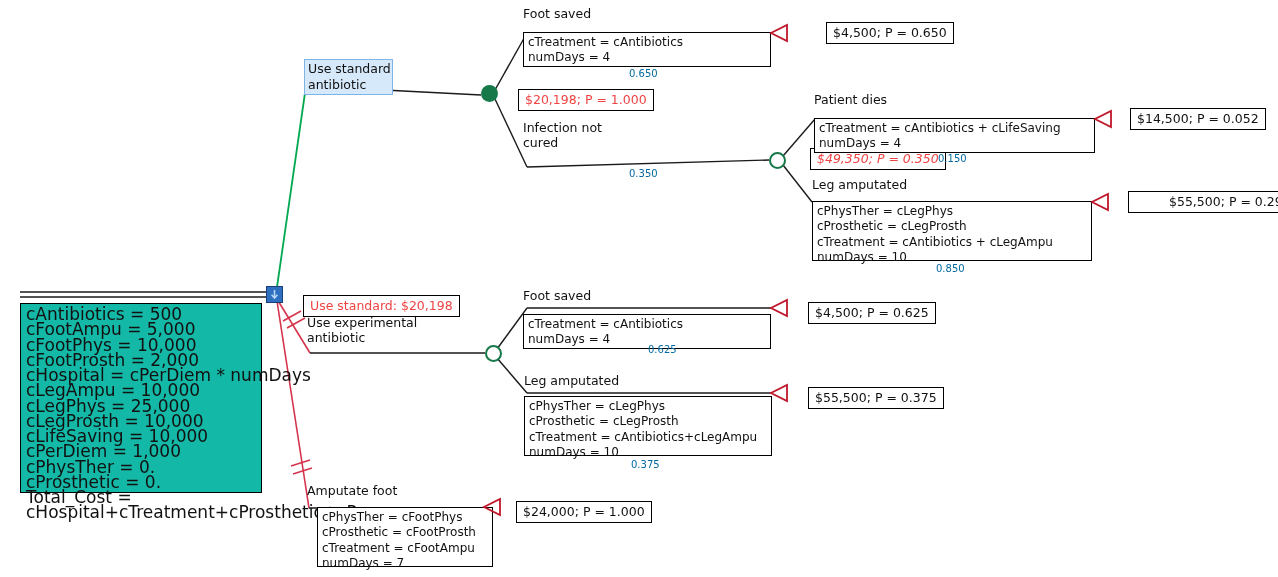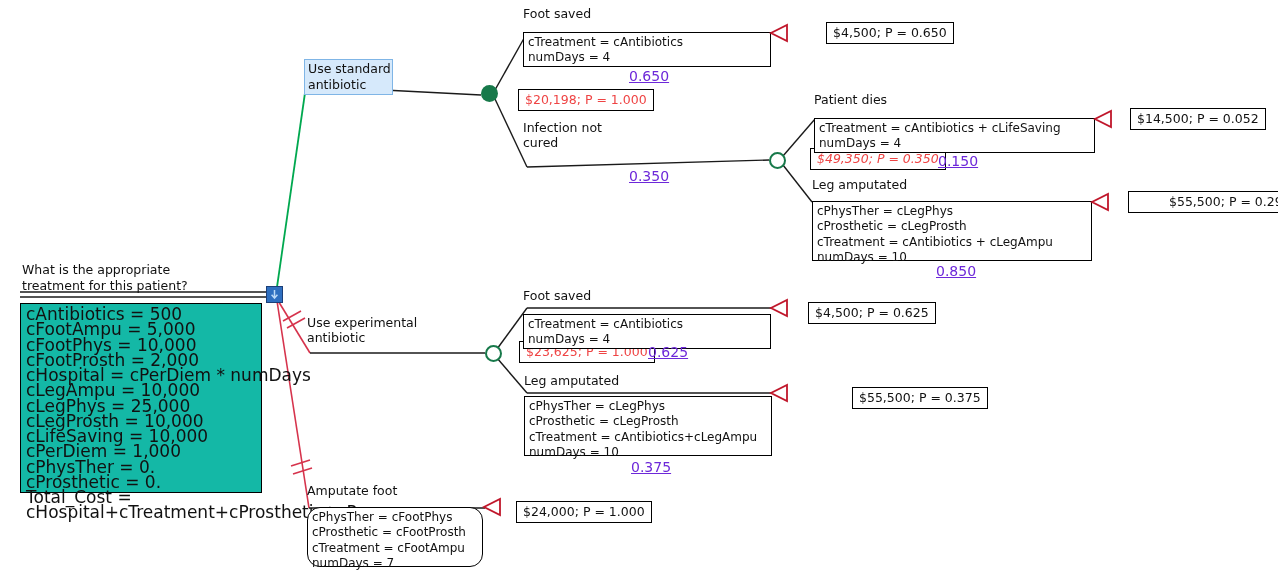--- a/index.html
+++ b/index.html
@@ -5,21 +5,21 @@
   html,body{margin:0;padding:0;background:#ffffff;}
   body{
     width:1278px;height:577px;position:relative;overflow:hidden;
     font-family:"DejaVu Sans","Liberation Sans",sans-serif;
     color:#000;
   }
   #canvas{position:absolute;left:0;top:0;width:1278px;height:577px;}
   svg.lines{position:absolute;left:0;top:0;width:1278px;height:577px;pointer-events:none;}
 
   .lbl{position:absolute;font-size:12.5px;line-height:15px;color:#111;white-space:pre;}
-  .plabel{position:absolute;font-size:14px;color:#6d28d9;white-space:nowrap;text-decoration:underline;}
+  .plabel{position:absolute;font-size:10px;color:#0369a1;white-space:nowrap;}
 
   
   .varbox{
     position:absolute;border:1.3px solid #000;background:#fff;
     font-size:12px;line-height:15.3px;color:#111;
     padding:2px 4px 3px 4px;white-space:pre;box-sizing:border-box;
   }
   
   .payoff{
     position:absolute;border:1.3px solid #000;background:#fff;
@@ -99,22 +99,20 @@
       <path d="M 527 393 L 772 393"></path>
 
       <path d="M 277 301 L 309 508" stroke="#d6334c" stroke-width="1.6"></path>
       <path d="M 309 508 L 485 508" stroke="#1a1a1a"></path>
 
       <path d="M 291 466 L 310 460" stroke="#d6334c" stroke-width="1.6"></path>
       <path d="M 293 474 L 312 468" stroke="#d6334c" stroke-width="1.6"></path>
     </g>
   </svg>
 
-  <div class="roottitle" style="left:22px;top:262px;">What is the appropriate
-treatment for this patient?</div>
   <div class="rootbox" style="left:20px;top:303px;width:242px;height:190px;">cAntibiotics = 500
 cFootAmpu = 5,000
 cFootPhys = 10,000
 cFootProsth = 2,000
 cHospital = cPerDiem * numDays
 cLegAmpu = 10,000
 cLegPhys = 25,000
 cLegProsth = 10,000
 cLifeSaving = 10,000
 cPerDiem = 1,000
@@ -170,25 +168,25 @@
 cTreatment = cAntibiotics + cLegAmpu
 numDays = 10</div>
   <div class="plabel" style="left:936px;top:263px;">0.850</div>
   <div class="term" style="left:1088px;top:191px;">
     <svg width="22" height="22" viewBox="0 0 22 22">
         <path d="M20 3 L20 19 L4 11 Z" fill="none" stroke="#c0172b" stroke-width="1.8"></path>
       </svg>
   </div>
   <div class="payoff" style="left:1128px;top:191px;padding-left:40px;">$55,500; P = 0.297</div>
 
+  <div class="rollback" style="left:303px;top:295px;">Use standard: $20,198</div>
   <div class="lbl" style="left:307px;top:315px;">Use experimental
 antibiotic</div>
 
   <div class="cnode-open" style="left:485px;top:345px;"></div>
-  <div class="rollback" style="left:519px;top:341px;">$23,625; P = 1.000</div>
 
   <div class="lbl" style="left:523px;top:288px;">Foot saved</div>
   <div class="varbox" style="left:523px;top:314px;width:248px;height:35px;">cTreatment = cAntibiotics
 numDays = 4</div>
   <div class="plabel" style="left:648px;top:344px;">0.625</div>
   <div class="term" style="left:767px;top:297px;">
     <svg width="22" height="22" viewBox="0 0 22 22">
         <path d="M20 3 L20 19 L4 11 Z" fill="none" stroke="#c0172b" stroke-width="1.8"></path>
       </svg>
   </div>
@@ -198,24 +196,24 @@
   <div class="varbox" style="left:524px;top:396px;width:248px;height:60px;">cPhysTher = cLegPhys
 cProsthetic = cLegProsth
 cTreatment = cAntibiotics+cLegAmpu
 numDays = 10</div>
   <div class="plabel" style="left:631px;top:459px;">0.375</div>
   <div class="term" style="left:767px;top:382px;">
     <svg width="22" height="22" viewBox="0 0 22 22">
         <path d="M20 3 L20 19 L4 11 Z" fill="none" stroke="#c0172b" stroke-width="1.8"></path>
       </svg>
   </div>
-  <div class="payoff" style="left:808px;top:387px;margin-left:44px;">$55,500; P = 0.375</div>
+  <div class="payoff" style="left:808px;top:387px;">$55,500; P = 0.375</div>
 
   <div class="lbl" style="left:307px;top:483px;">Amputate foot</div>
-  <div class="varbox" style="left:307px;top:507px;width:176px;height:60px;border-radius:13px;">cPhysTher = cFootPhys
+  <div class="varbox" style="left:317px;top:507px;width:176px;height:60px;">cPhysTher = cFootPhys
 cProsthetic = cFootProsth
 cTreatment = cFootAmpu
 numDays = 7</div>
   <div class="term" style="left:480px;top:496px;">
     <svg width="22" height="22" viewBox="0 0 22 22">
         <path d="M20 3 L20 19 L4 11 Z" fill="none" stroke="#c0172b" stroke-width="1.8"></path>
       </svg>
   </div>
   <div class="payoff" style="left:516px;top:501px;">$24,000; P = 1.000</div>
 

